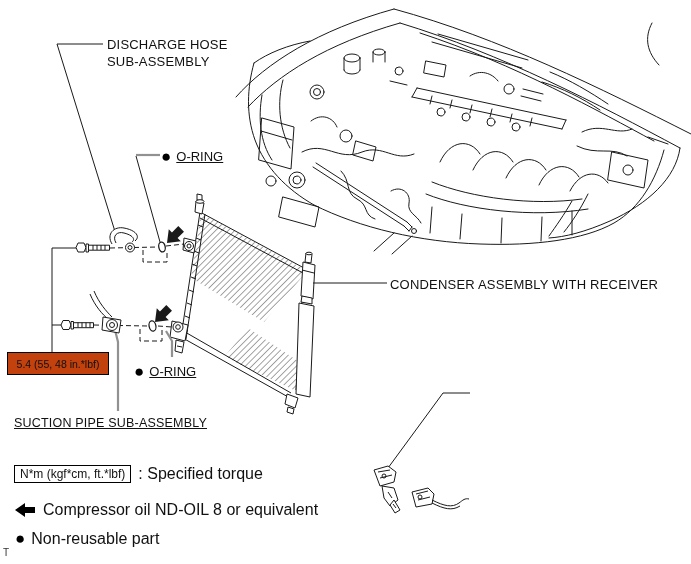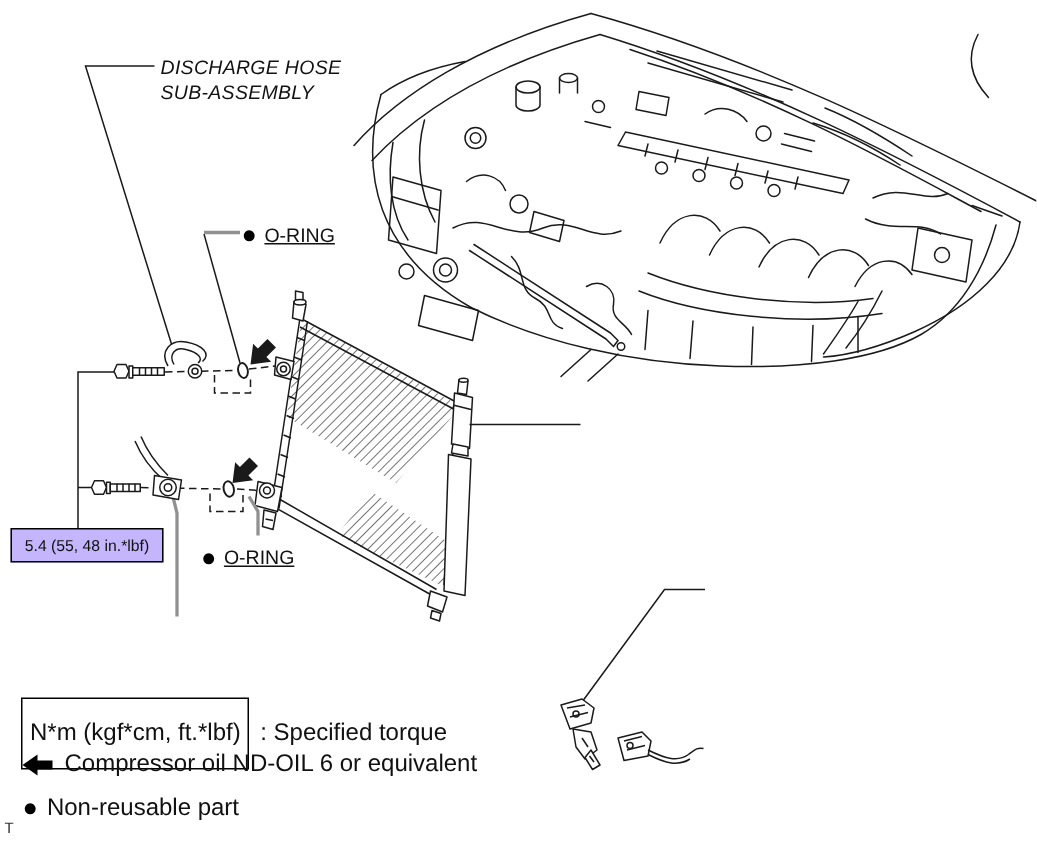--- a/index.html
+++ b/index.html
@@ -6,23 +6,23 @@
   #stage{position:relative;width:691px;height:564px;background:#fff;overflow:hidden;
          font-family:"Liberation Sans",sans-serif;color:#111;}
   #artwork{position:absolute;left:0;top:0;}
   .lbl{position:absolute;font-size:13px;line-height:17px;letter-spacing:.2px;
        white-space:pre-line;color:#111;}
   .lbl-sm{font-size:12.5px;text-decoration:underline;}
   .bullet-row{position:absolute;display:flex;align-items:center;gap:5px;}
   .bullet{font-size:17px;line-height:12px;color:#000;}
   .torque-box{position:absolute;left:7px;top:352px;width:100px;height:21px;
        border:1.2px solid #000;display:flex;align-items:center;justify-content:center;
-       font-size:10.5px;background:#c4b5fd;}
+       font-size:10.5px;background:#c2410c;}
   .legend-row{position:absolute;display:flex;align-items:center;gap:7px;font-size:12.5px;}
-  .legend-box{border:1.2px solid #000;padding:14px 5px;font-size:16px;background:#fff;}
+  .legend-box{border:1.2px solid #000;padding:1px 5px;font-size:12px;background:#fff;}
   .legend-desc{font-size:16px;}
   .footer-mark{position:absolute;left:3px;top:547px;font-size:10px;color:#333;}
 </style>
 </head>
 <body>
 
 <div id="stage">
 
 <svg id="artwork" width="691" height="564" viewBox="0 0 691 564">
   <defs>
@@ -191,50 +191,52 @@
     <path d="M394,500 L400,510 L395,513 L390,505 Z" fill="#fff"></path>
     <path d="M393,504 L396,508"></path>
     <path d="M412,492 L428,488 L434,494 L432,504 L416,507 Z" fill="#fff"></path>
     <path d="M416,494 L428,491 M418,500 L430,497"></path>
     <circle cx="420" cy="497" r="2"></circle>
     <path d="M432,500 C444,506 452,508 459,503 C463,500 465,498 469,499"></path>
     <path d="M432,503 C444,509 452,511 460,506"></path>
   </g>
 </svg>
 
-<div class="lbl" style="left:107px;top:36px;font-style:italic;">DISCHARGE HOSE
+<div class="lbl" style="left:107px;top:36px;">DISCHARGE HOSE
 SUB-ASSEMBLY</div>
 
 <div class="bullet-row" style="left:161px;top:149px;">
   <span class="bullet">●</span>
   <span class="lbl-sm" style="font-size:13px;">O-RING</span>
 </div>
 
+<div class="lbl" style="left:390px;top:276px;">CONDENSER ASSEMBLY WITH RECEIVER</div>
 
 
 <div class="bullet-row" style="left:134px;top:364px;">
   <span class="bullet">●</span>
   <span class="lbl-sm" style="font-size:13px;">O-RING</span>
 </div>
 
 <div class="torque-box">
   <span>5.4 (55, 48 in.*lbf)</span>
 </div>
 
+<div class="lbl lbl-sm" style="left:14px;top:415px;">SUCTION PIPE SUB-ASSEMBLY</div>
 
 <div class="legend-row" style="left:14px;top:465px;">
   <span class="legend-box">N*m (kgf*cm, ft.*lbf)</span>
   <span class="legend-desc">: Specified torque</span>
 </div>
 
 <div class="legend-row" style="left:14px;top:501px;">
   <svg width="22" height="16">
     <polygon points="1,8 11,1 11,5 21,5 21,11 11,11 11,15" fill="#000"></polygon>
   </svg>
-  <span class="legend-desc">Compressor oil ND-OIL 6 or equivalent</span>
+  <span class="legend-desc">Compressor oil ND-OIL 8 or equivalent</span>
 </div>
 
 <div class="legend-row" style="left:15px;top:530px;gap:6px;">
   <span class="bullet">●</span>
   <span class="legend-desc">Non-reusable part</span>
 </div>
 
 <div class="footer-mark">T</div>
 
 </div>

